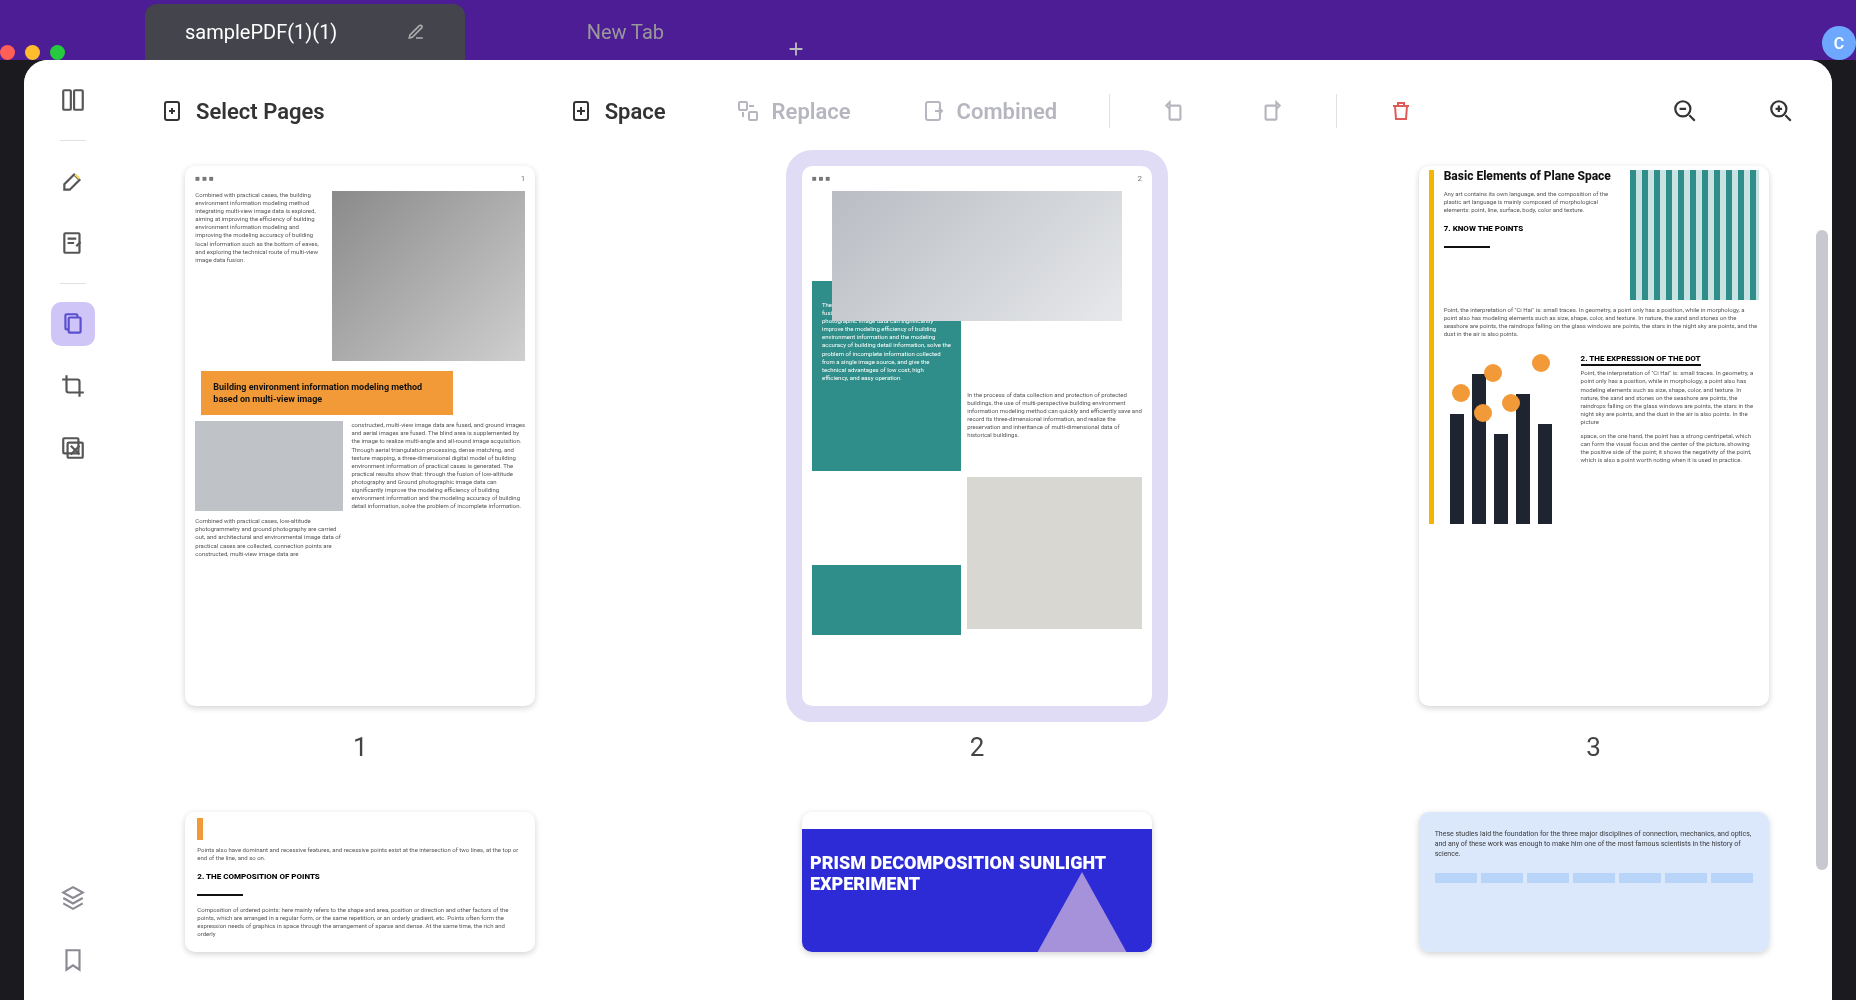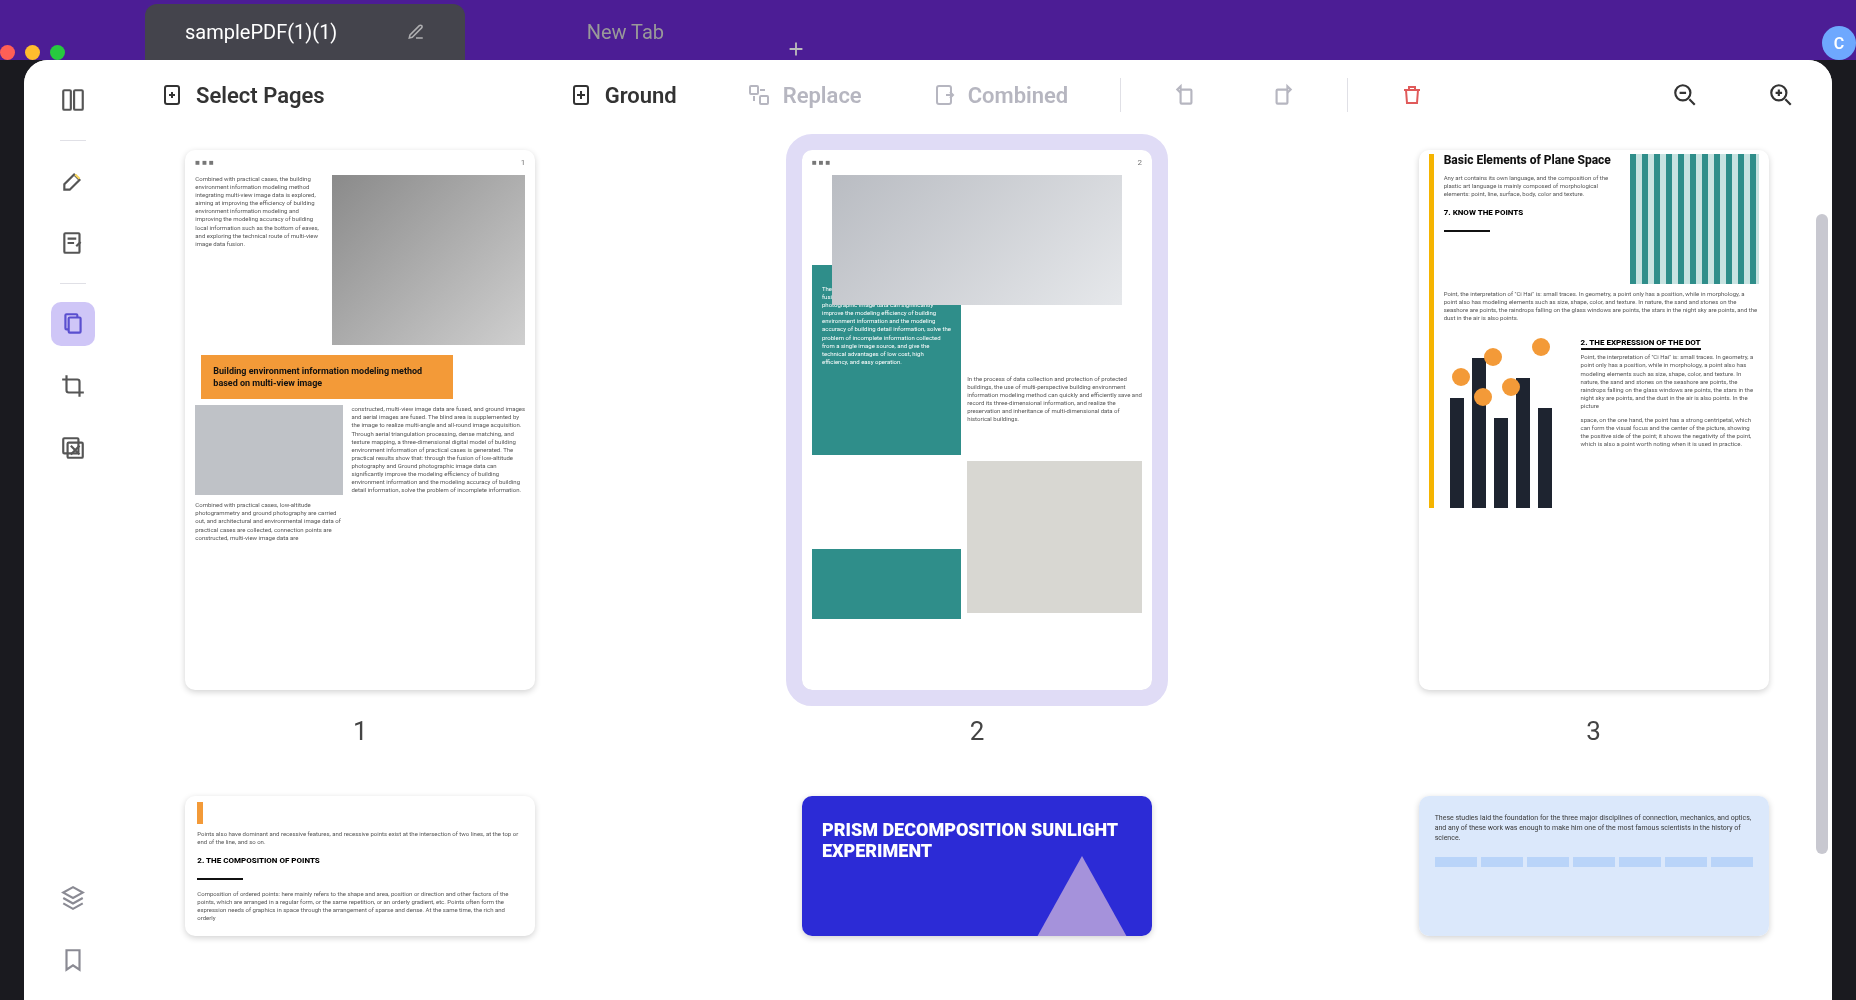--- a/index.html
+++ b/index.html
@@ -82,20 +82,21 @@
   }
   .toolbar {
     height: 70px;
     display: flex;
     align-items: center;
     padding: 0 20px;
     gap: 34px;
     font-size: 22px;
     font-weight: 600;
     color: #333;
+    margin-top: 16px;
   }
   .tool-btn {
     display: flex; align-items: center; gap: 12px;
     padding: 12px 18px;
     border-radius: 10px;
     cursor: pointer;
   }
   .tool-btn.disabled { color: #b6b6c0; }
   .tool-btn.highlight {
     background: #fff;
@@ -179,21 +180,21 @@
   .bars { position:absolute; bottom:0; left:6px; right:6px; display:flex; gap:8px; align-items:flex-end; height:150px; }
   .bar { width:14px; background:#1e2430; }
   .dot { width:18px; height:18px; border-radius:50%; background:#f39a38; position:absolute; }
   
   .p4-body { padding: 6px 12px; }
   .p4-accent { display:inline-block; width:6px; height:22px; background:#f39a38; vertical-align:middle; margin-right:6px;}
   .p4-para { font-size:6px; color:#555; line-height:1.35; margin-top:6px; }
   .p4-h { font-size:8px; font-weight:800; margin-top:10px; }
   .short-ul { display:inline-block; border-bottom:2px solid #111; width: 46px; margin-top:2px;}
   
-  .p5-wrap { position:absolute; inset:0; background:#2c2bd6; color:#fff; padding: 24px 20px; }
+  .p5-wrap { position:absolute; inset:0; background:#2c2bd6; color:#fff; padding: 24px 8px; margin-top: 17px; }
   .p5-txt { font-size:18px; font-weight:900; line-height:1.15; }
   .p5-prism { position:absolute; right:20px; bottom:-10px; width: 0; height:0; border-left:50px solid transparent; border-right:50px solid transparent; border-bottom:90px solid #b39ddb; opacity:.9;}
   
   .p6-wrap { position:absolute; inset:0; background:#dbe8fb; padding: 18px 16px; }
   .p6-para { font-size:7px; color:#3a3a3a; line-height:1.4; }
   .p6-band { margin-top:14px; height:10px; display:flex; gap:4px; }
   .p6-seg { flex:1; background:#6aa6f5; opacity:.3; }
   
   .scrollbar { position:absolute; top: 74px; right: 4px; width: 12px; height: 760px; background: transparent; }
   .scrollthumb { position:absolute; top: 10px; width: 12px; height: 640px; background:#c8c8d0; border-radius:6px; }
@@ -301,21 +302,21 @@
         <span>Select Pages</span>
       </div>
       <div class="spacer" style="flex:0 0 140px"></div>
       <div class="tool-btn">
         <span>
           <svg width="24" height="24" viewBox="0 0 24 24" fill="none" stroke="#333" stroke-width="2">
               <rect x="5" y="3" width="14" height="18" rx="2"></rect>
               <path d="M12 8v8M8 12h8"></path>
             </svg>
         </span>
-        <span>Ground</span>
+        <span>Space</span>
       </div>
       <div class="tool-btn disabled">
         <span>
           <svg width="24" height="24" viewBox="0 0 24 24" fill="none" stroke="#b6b6c0" stroke-width="2">
               <rect x="3" y="3" width="8" height="8" rx="1"></rect>
               <rect x="13" y="13" width="8" height="8" rx="1"></rect>
               <path d="M13 7h5M7 13v5"></path>
             </svg>
         </span>
         <span>Replace</span>

